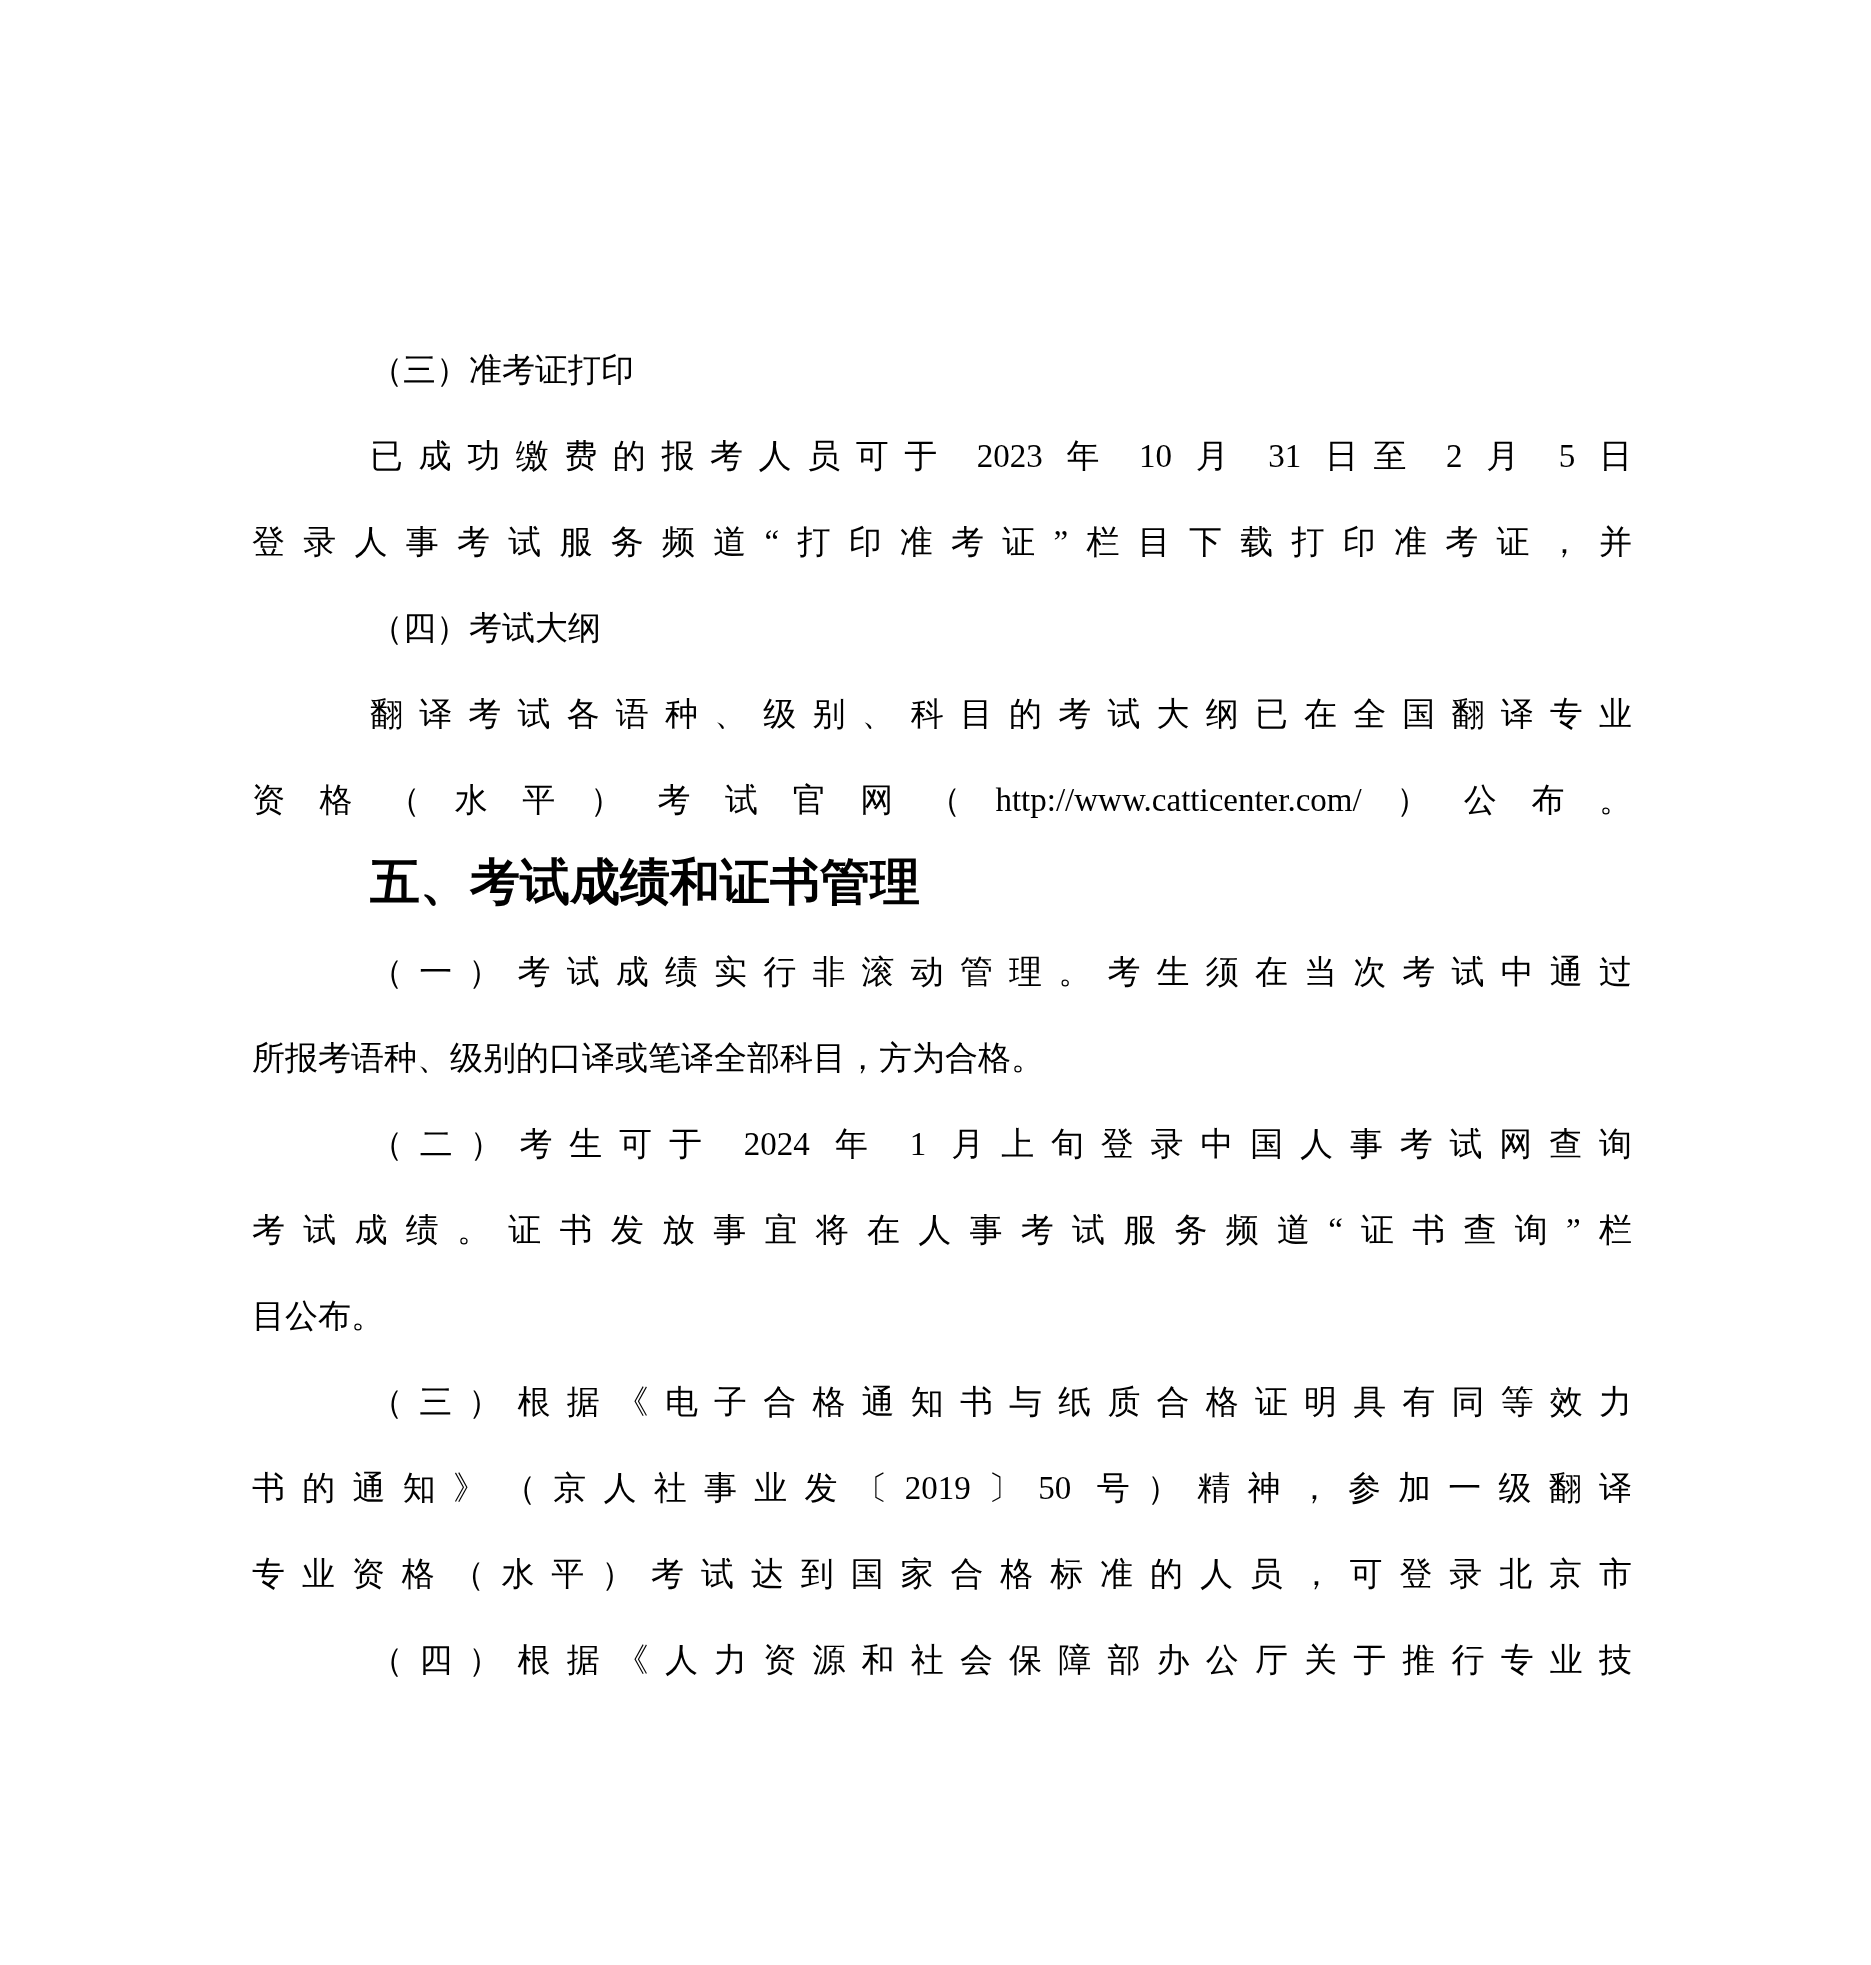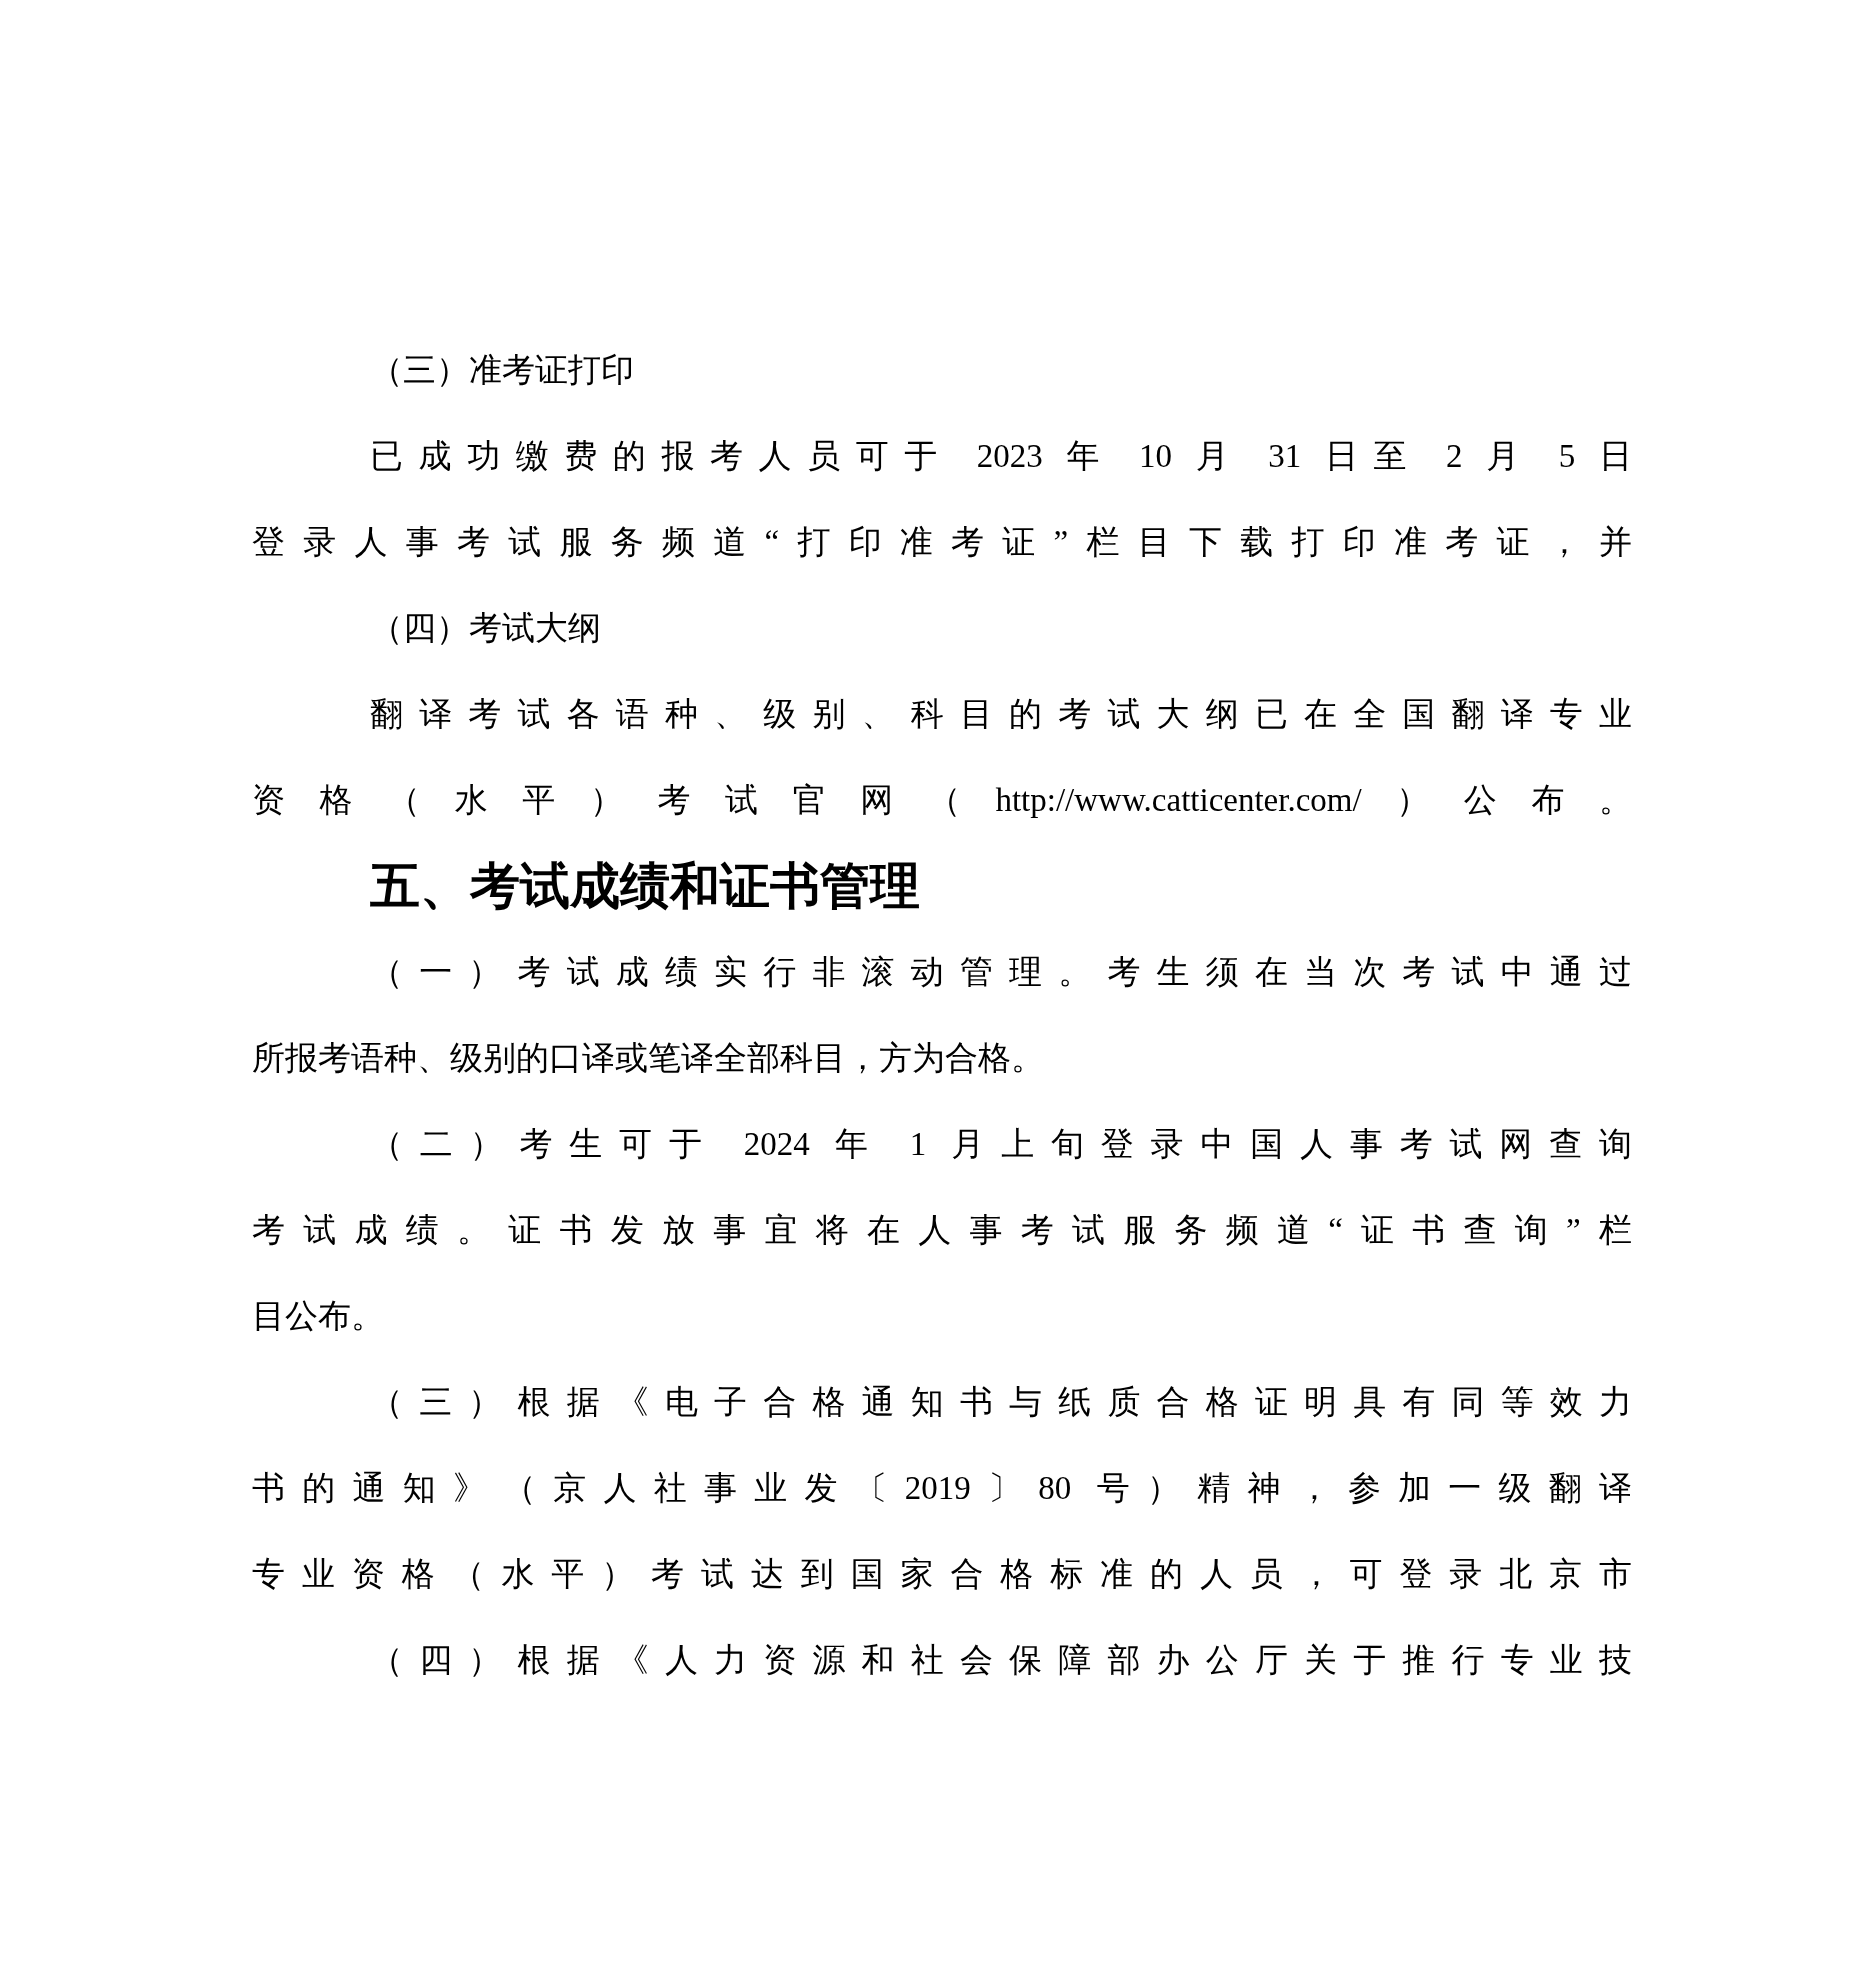--- a/index.html
+++ b/index.html
@@ -23,21 +23,21 @@
     line-height:86px;
     height:86px;
     white-space:normal;
     text-align:justify;
     text-justify:inter-character;
     text-align-last:left;
   }
   .line.fill{ text-align-last:justify; }
   .line.indent{ text-indent:118px; }
   .line.bold{
-    font-family:Liberation Sans, sans-serif;
+    font-family:Liberation Mono, monospace;
     font-weight:700;
     font-size:50px;
   }
 </style>
 </head>
 <body>
 
 <div class="page">
   <div class="text-block">
       <div class="line indent">（三）准考证打印</div>
@@ -46,19 +46,19 @@
       <div class="line indent">（四）考试大纲</div>
       <div class="line indent fill">翻译考试各语种、级别、科目的考试大纲已在全国翻译专业</div>
       <div class="line fill">资格（水平）考试官网（http://www.catticenter.com/）公布。</div>
       <div class="line indent bold">五、考试成绩和证书管理</div>
       <div class="line indent fill">（一）考试成绩实行非滚动管理。考生须在当次考试中通过</div>
       <div class="line">所报考语种、级别的口译或笔译全部科目，方为合格。</div>
       <div class="line indent fill">（二）考生可于 2024 年 1 月上旬登录中国人事考试网查询</div>
       <div class="line fill">考试成绩。证书发放事宜将在人事考试服务频道“证书查询”栏</div>
       <div class="line">目公布。</div>
       <div class="line indent fill">（三）根据《电子合格通知书与纸质合格证明具有同等效力</div>
-      <div class="line fill">书的通知》（京人社事业发〔2019〕80 号）精神，参加一级翻译</div>
+      <div class="line fill">书的通知》（京人社事业发〔2019〕50 号）精神，参加一级翻译</div>
       <div class="line fill">专业资格（水平）考试达到国家合格标准的人员，可登录北京市</div>
       <div class="line indent fill">（四）根据《人力资源和社会保障部办公厅关于推行专业技</div>
     </div>
 
 </div>
 
 
 </body></html>

